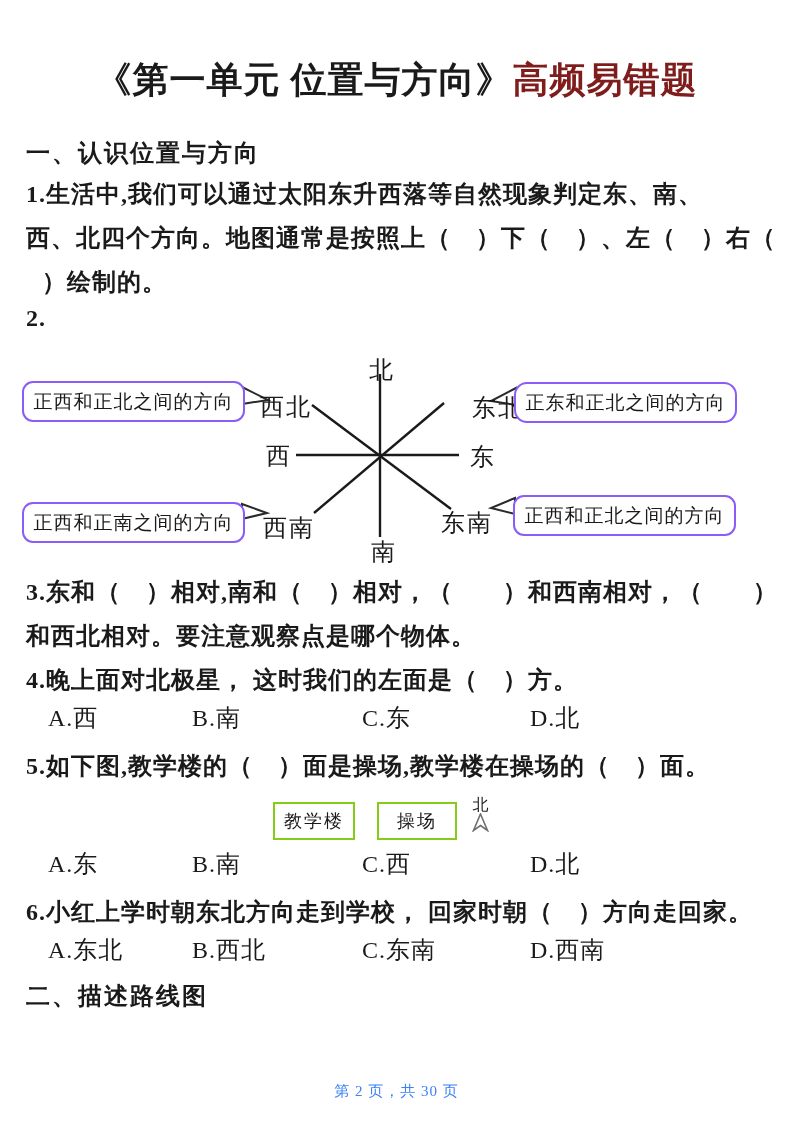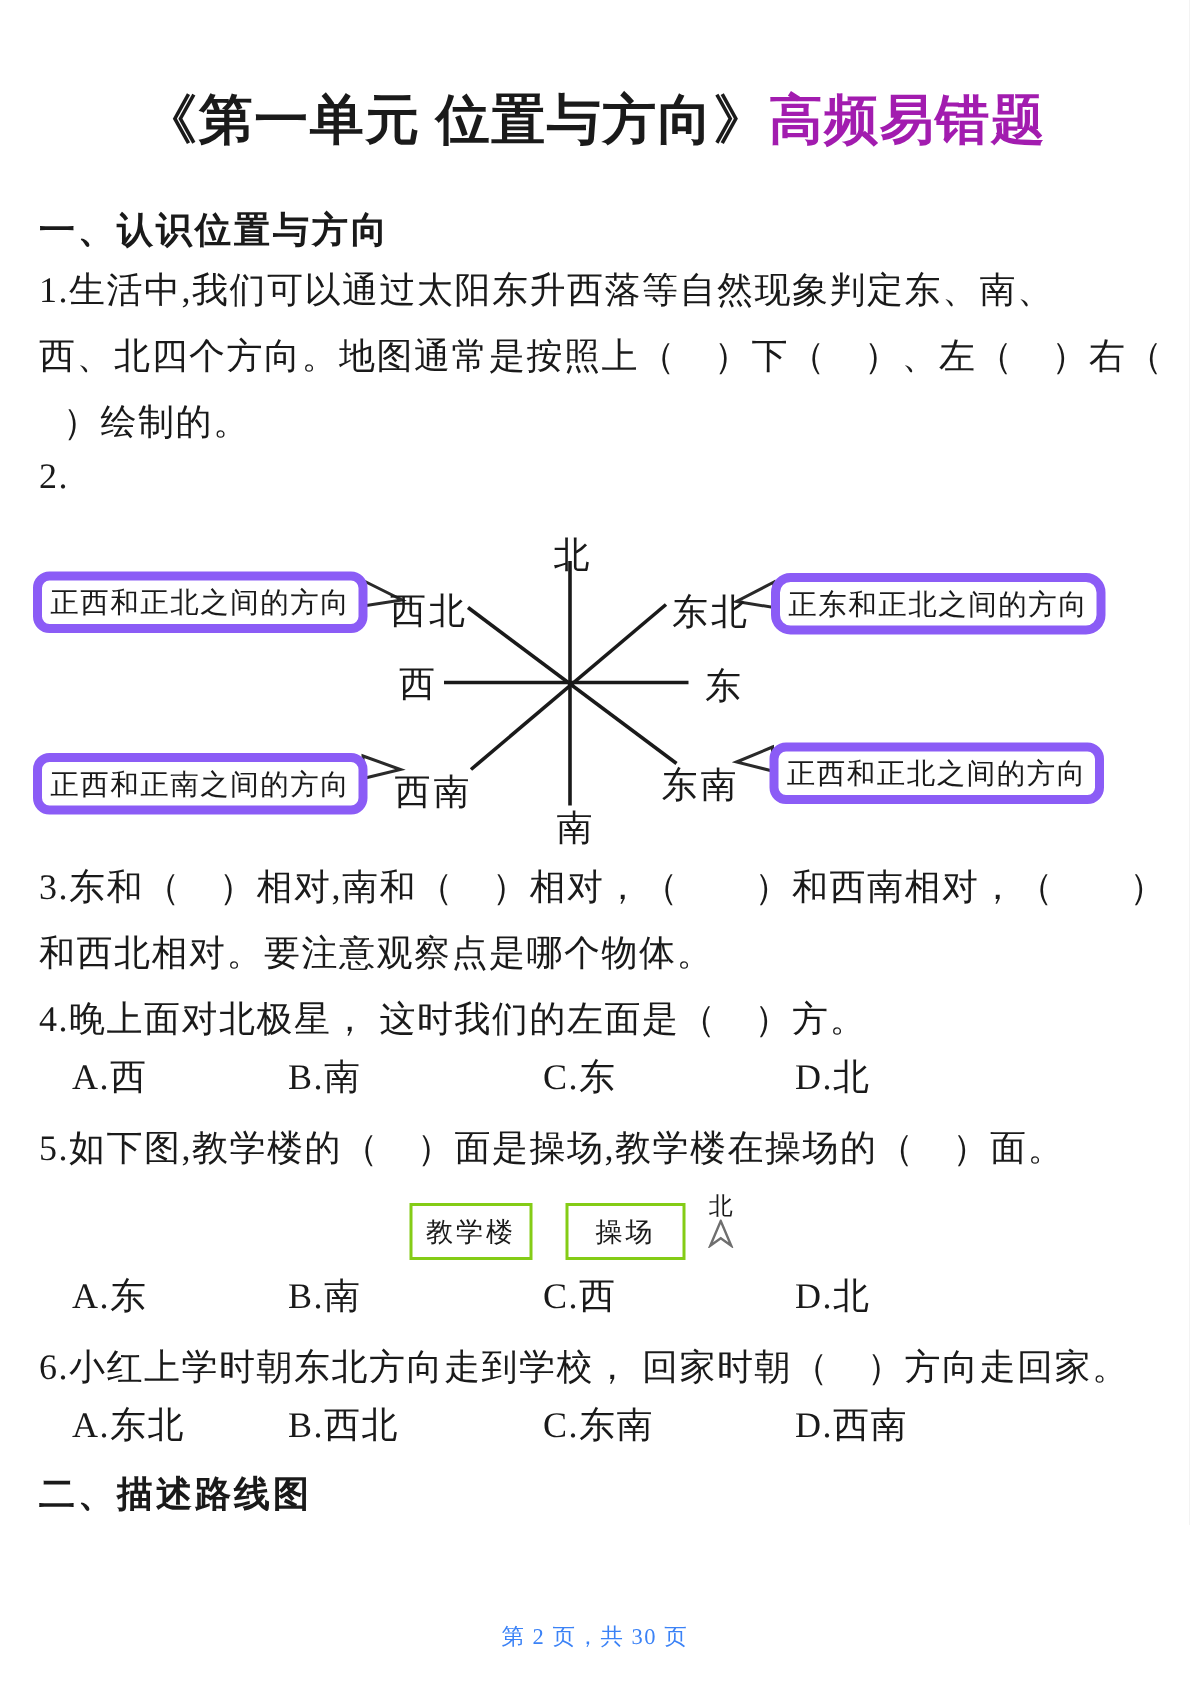--- a/index.html
+++ b/index.html
@@ -2,47 +2,47 @@
 <html><head>
 <meta charset="utf-8">
 <style>
   * { margin:0; padding:0; box-sizing:border-box; }
   html,body { background:#e9e9e9; }
   .page {
     position:relative; width:793px; height:1122px; margin:0 auto;
     background:#ffffff; color:#1a1a1a; overflow:hidden;
     font-family:"Liberation Serif","DejaVu Serif",serif;
   }
-  .abs { position:absolute; left:26px; right:16px; }
+  .abs { position:absolute; left:26px; right:16px;font-weight:bold; }
   .title {
     position:absolute; top:56px; left:0; right:0; text-align:center;
     font-size:36px; font-weight:bold; letter-spacing:1px; white-space:nowrap;
   }
-  .title .red { color:#a21caf; }
+  .title .red { color:#7f1d1d; }
   .heading {
     font-family:"Liberation Sans","DejaVu Sans",sans-serif;
     font-weight:bold; font-size:24px; letter-spacing:2px; white-space:nowrap;
   }
   .bline { font-size:24px; letter-spacing:1px; line-height:44px; white-space:nowrap; }
   .indent1 { padding-left:16px; }
   
   .compass { position:absolute; top:340px; left:0; width:793px; height:232px; }
   .compass svg.rose { position:absolute; left:0; top:0; }
   .dir { position:absolute; font-size:24px; letter-spacing:2px; white-space:nowrap; }
   .d-n  { left:369px; top:14px; }
   .d-s  { left:371px; top:196px; }
   .d-w  { left:266px; top:100px; }
   .d-e  { left:470px; top:101px; }
   .d-nw { left:260px; top:51px; }
-  .d-ne { left:448px; top:52px; }
+  .d-ne { left:472px; top:52px; }
   .d-sw { left:263px; top:172px; }
   .d-se { left:441px; top:167px; }
   .callout {
     position:absolute; width:223px; height:41px; background:#fff;
-    border:6px solid #8b5cf6; border-radius:11px;
+    border:2px solid #8b5cf6; border-radius:11px;
     display:flex; align-items:center; justify-content:center;
     font-size:19px; letter-spacing:1px; white-space:nowrap;
   }
   .c-nw { left:22px;  top:41px; }
   .c-ne { left:514px; top:42px;border-radius:13px; }
   .c-sw { left:22px;  top:162px; }
   .c-se { left:513px; top:155px; }
   
   .opts { position:absolute; left:0; right:0; height:32px; font-size:24px; letter-spacing:1px; }
   .opt { position:absolute; white-space:nowrap; }

